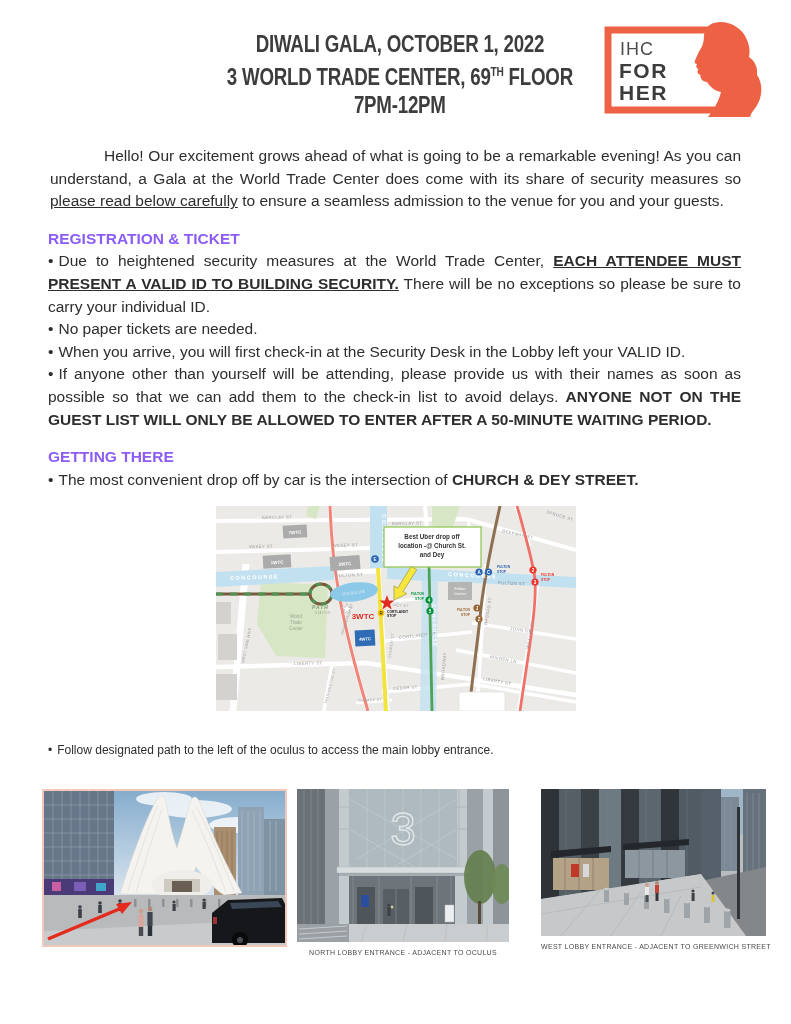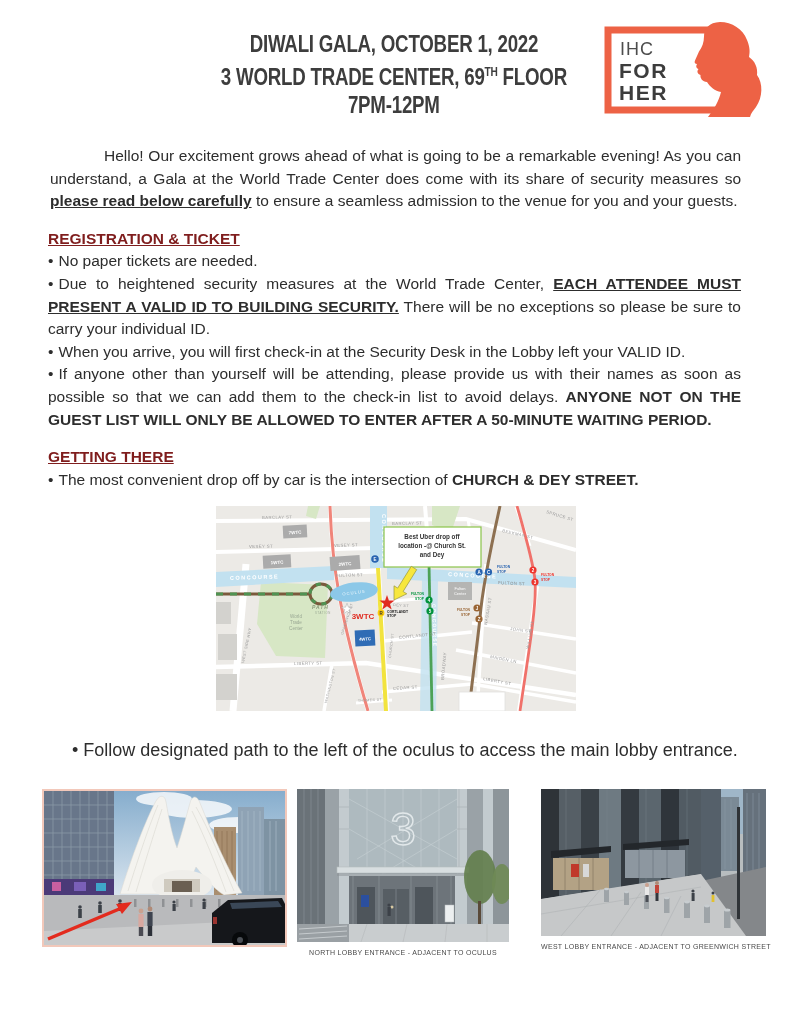--- a/index.html
+++ b/index.html
@@ -1,38 +1,38 @@
 <!DOCTYPE html>
 <html><head>
 <meta charset="utf-8">
 <style>
   html,body{margin:0;padding:0;}
   body{width:791px;height:1024px;background:#ffffff;font-family:"Liberation Sans",sans-serif;color:#2d2d2d;position:relative;overflow:hidden;}
   .page{position:relative;width:791px;height:1024px;background:#fff;}
   
   .header{position:relative;height:128px;}
-  .title-block{position:absolute;left:144px;top:30px;width:500px;text-align:center;font-weight:bold;color:#3d3d3d;font-size:24px;line-height:28px;}
+  .title-block{position:absolute;left:150px;top:30px;width:500px;text-align:center;font-weight:bold;color:#3d3d3d;font-size:24px;line-height:28px;}
   .squeeze{display:inline-block;transform:scaleX(0.78);transform-origin:50% 50%;white-space:nowrap;letter-spacing:-0.3px;}
   .title-sup{font-size:13px;vertical-align:super;font-weight:bold;}
   .logo{position:absolute;right:28px;top:20px;width:160px;height:97px;}
   
   .intro{margin:17px 50px 0 50px;text-align:justify;font-size:15.5px;line-height:22.6px;text-indent:54px;}
-  .emph{font-weight:bold;text-decoration:underline;margin-top:35px;}
+  .emph{font-weight:normal;text-decoration:underline;margin-top:35px;}
   .section{margin:15px 50px 0 48px;font-size:15.5px;line-height:22.6px;}
-  .sec-head{font-weight:bold;color:#7f1d1d;text-decoration:underline;}
+  .sec-head{font-weight:bold;color:#8b5cf6;}
   .bullet-line{text-align:justify;}
   .blt{margin-right:5px;}
   .strongu{font-weight:bold;text-decoration:underline;}
   .strong{font-weight:bold;}
   .underl{}
   .supsm{font-size:10px;vertical-align:super;}
   
   .map-wrap{width:360px;margin:15px auto 0 auto;}
   
-  .note{margin:24px 50px 0 72px;font-size:18px;line-height:22.6px;}
+  .note{margin:24px 50px 0 48px;font-size:12px;line-height:22.6px;}
   
   .photos{display:flex;align-items:flex-start;margin-top:27px;padding-left:42px;}
   .photo1-frame{border:2px solid #f2c8ba;line-height:0;}
   .photo-block{line-height:0;}
   .photo-caption{line-height:9px;font-size:7px;letter-spacing:.3px;color:#4a4a4a;text-align:center;margin-top:6px;}
   .gap1{width:10px;flex:none;}
   .gap2{width:32px;flex:none;}
   svg text{font-family:"Liberation Sans",sans-serif;}
 </style>
 </head>
@@ -54,22 +54,22 @@
         <text x="16" y="80" font-size="21" font-weight="bold" letter-spacing="1.5" fill="#3c3c3c">HER</text>
         <path fill="#ED6245" d="M117,2 C129,2 140,9 144,20 C147,27 147,32 146,37 C152,41 155,48 154,55 C160,63 160,77 153,87 C150,91 148,93 147,97 L105,97 C111,89 116,81 118,72 C112,71 107,67 104,62 C99.5,61.5 97,58.5 97.5,55 C94.5,54 93.5,51.5 95.5,49 C93.5,48.5 92.5,46.5 94,44 C92,44 91,42.5 92,40.5 L96,31.5 C99,27.5 101,22.5 101,16.5 C101,8.5 106,2.5 117,2 Z"></path>
       </svg>
     </div>
   </div>
 
   <p class="intro"><span>Hello! Our excitement grows ahead of what is going to be a remarkable evening! As you can understand, a Gala at the World Trade Center does come with its share of security measures so </span><span class="emph">please read below carefully</span><span> to ensure a seamless admission to the venue for you and your guests.</span></p>
 
   <div class="section">
     <div class="sec-head">REGISTRATION &amp; TICKET</div>
+    <div class="bullet-line"><span class="blt">•</span><span>Due to heightened security measures at the World Trade Center, </span><span class="strongu">EACH ATTENDEE MUST PRESENT A VALID ID TO BUILDING SECURITY.</span><span> There will be no exceptions so please be sure to carry your individual ID.</span></div>
     <div class="bullet-line"><span class="blt">•</span><span>No paper tickets are needed.</span></div>
-    <div class="bullet-line"><span class="blt">•</span><span>Due to heightened security measures at the World Trade Center, </span><span class="strongu">EACH ATTENDEE MUST PRESENT A VALID ID TO BUILDING SECURITY.</span><span> There will be no exceptions so please be sure to carry your individual ID.</span></div>
     <div class="bullet-line"><span class="blt">•</span><span>When you arrive, you will first check-in at the Security Desk in the Lobby left your </span><span class="underl">VALID ID.</span></div>
     <div class="bullet-line"><span class="blt">•</span><span>If anyone other than yourself will be attending, please provide us with their names as soon as possible so that we can add them to the check-in list to avoid delays. </span><span class="strong">ANYONE NOT ON THE GUEST LIST WILL ONLY BE ALLOWED TO ENTER AFTER A 50-MINUTE WAITING PERIOD.</span></div>
   </div>
 
   <div class="section">
     <div class="sec-head">GETTING THERE</div>
     <div class="bullet-line"><span class="blt">•</span><span>The most convenient drop off by car is the intersection of </span><span class="strong">CHURCH &amp; DEY STREET.</span></div>
   </div>
 
   <div class="map-wrap">

